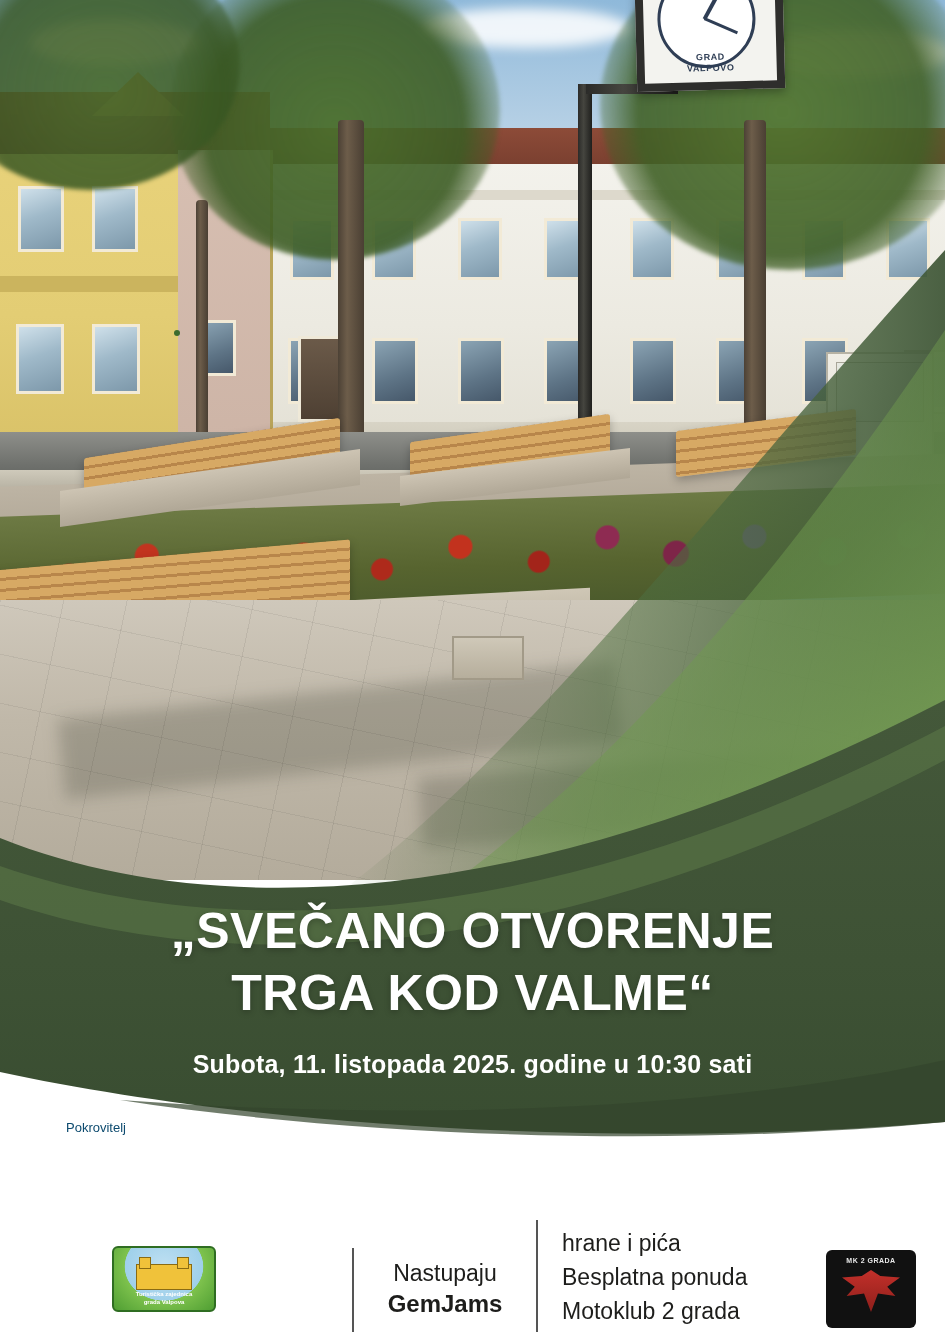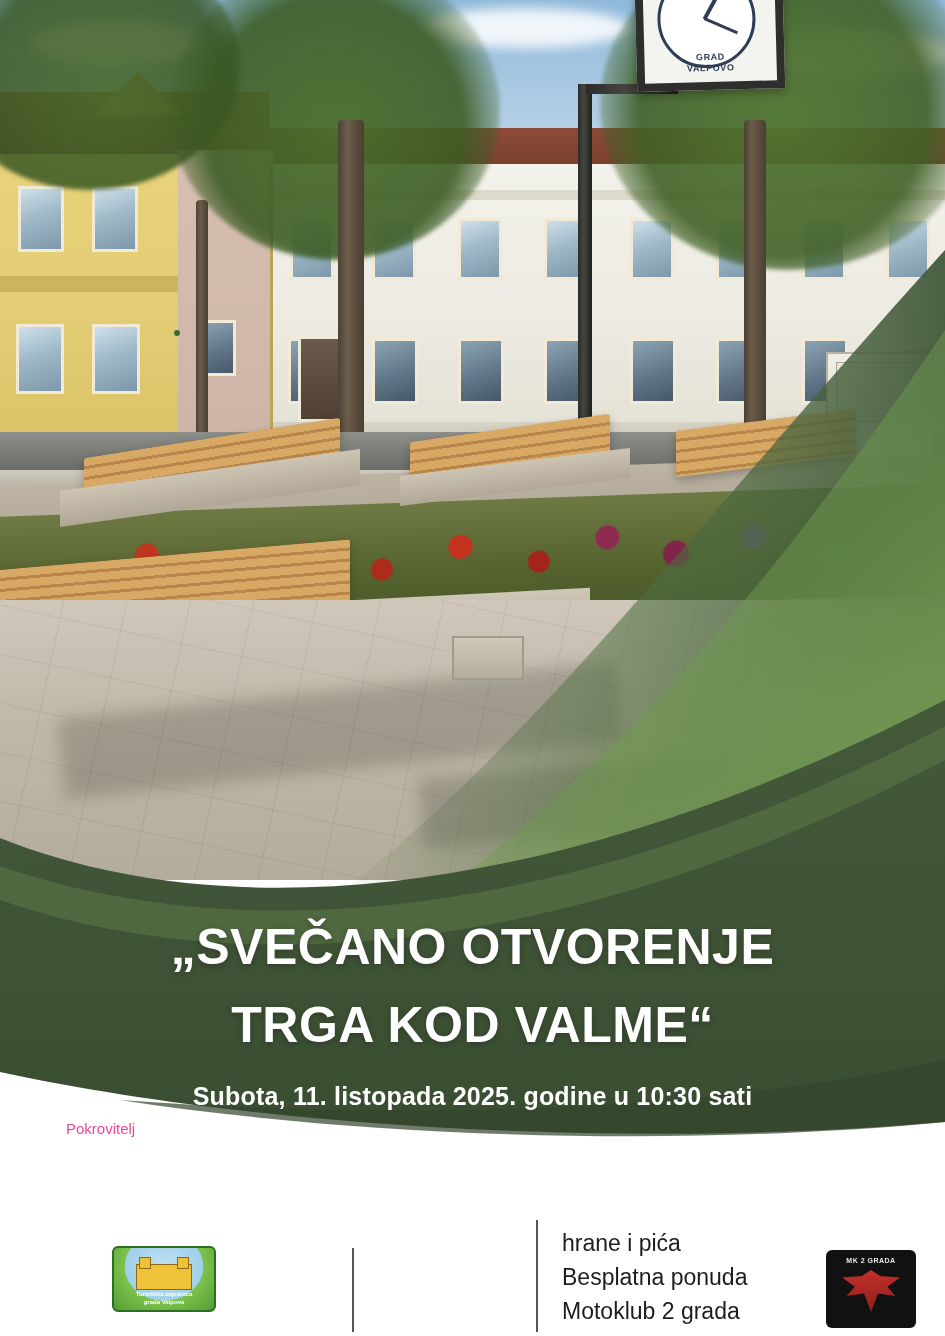--- a/index.html
+++ b/index.html
@@ -243,40 +243,40 @@
     left: 0; top: 900px; width: 945px;
     text-align: center;
     z-index: 6;
   }
   .title {
     color: #ffffff;
     font-size: 50px;
     font-weight: bold;
     letter-spacing: 0.5px;
     line-height: 62px;
-    margin: 16px;
+    margin: 0;
     text-shadow: 0 2px 6px rgba(0,0,0,0.25);
   }
   .subtitle {
     color: #ffffff;
     font-size: 25px;
     font-weight: bold;
     margin-top: 26px;
     letter-spacing: 0.2px;
   }
 
   
   .footer {
     position: absolute;
     left: 0; top: 1108px; width: 945px; height: 228px;
     z-index: 7;
   }
   .sponsor-label {
     position: absolute; left: 66px; top: 12px;
-    font-size: 15px; color: #ec4899;
+    font-size: 13px; color: #0c4a6e;
   }
   .grad-logo {
     position: absolute; left: 64px; top: 46px;
     display: flex; align-items: center; gap: 14px;
   }
   .crest {
     width: 56px; height: 62px;
     border: 3px solid #1d1d1b;
     background: #ffffff;
     position: relative;
@@ -514,20 +514,24 @@
       <div class="bld"></div>
       <div class="tzt">
         <div>Turistička zajednica</div>
         <div>grada Valpova</div>
       </div>
     </div>
 
     <div class="divider" style="left:352px; top:140px; height:84px;"></div>
     <div class="divider" style="left:536px; top:112px; height:112px;"></div>
 
+    <div class="nastupaju">
+      <div class="n1">Nastupaju</div>
+      <div class="n2">GemJams</div>
+    </div>
 
     <div class="food">
       <div>hrane i pića</div>
       <div>Besplatna ponuda</div>
       <div>Motoklub 2 grada</div>
     </div>
 
     <div class="moto-logo">
       <div class="mt">MK 2 GRADA</div>
       <div class="eagle"></div>

